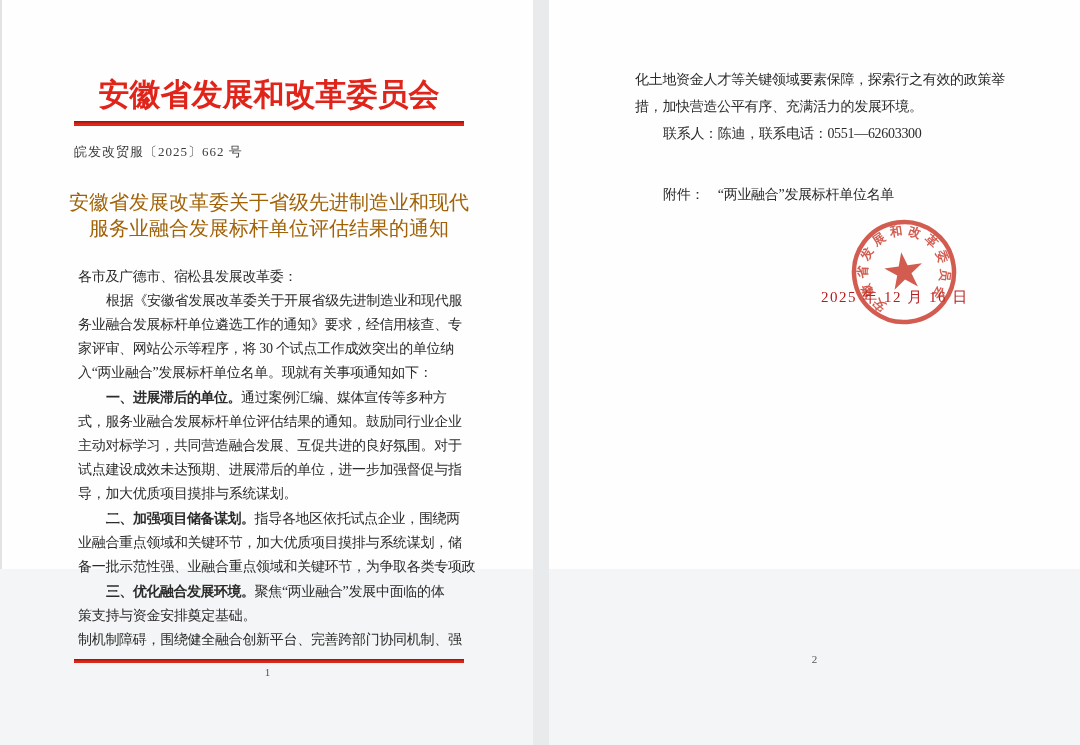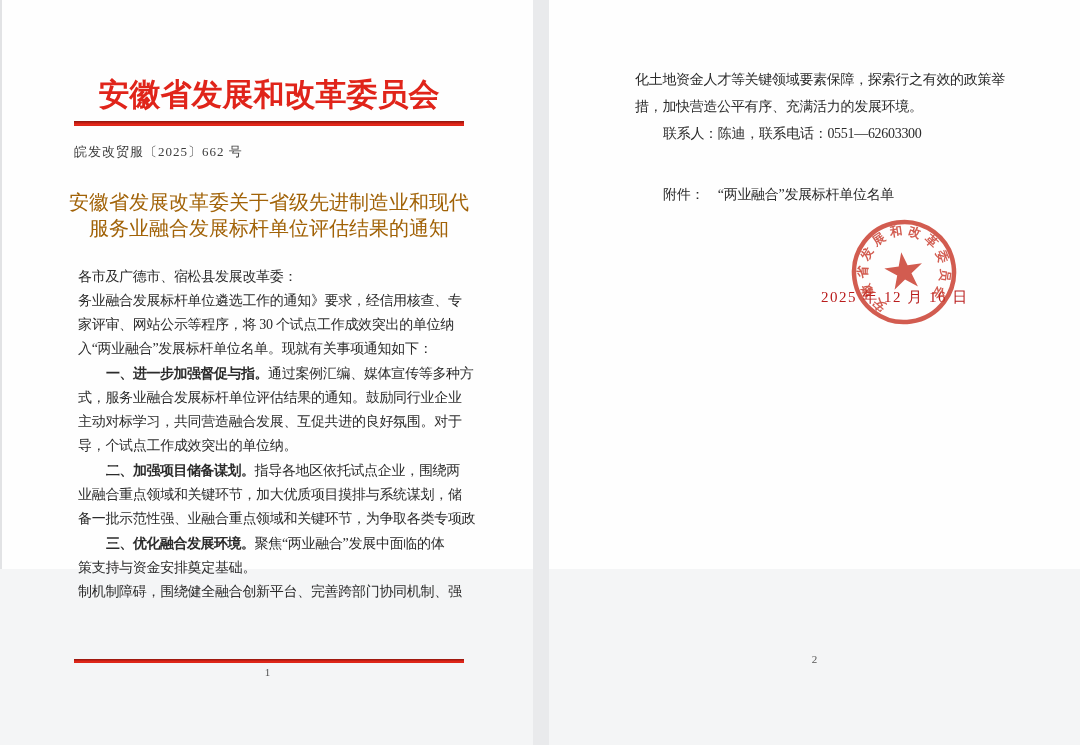--- a/index.html
+++ b/index.html
@@ -50,27 +50,29 @@
   <div class="page page-left">
     <div class="doc-header">安徽省发展和改革委员会</div>
     <div class="red-rule rule-top"></div>
     <div class="doc-number">皖发改贸服〔2025〕662 号</div>
     <div class="doc-title">
       <div>安徽省发展改革委关于省级先进制造业和现代</div>
       <div>服务业融合发展标杆单位评估结果的通知</div>
     </div>
     <div class="body-block" id="page1-body">
         <div class="bodyline">各市及广德市、宿松县发展改革委：</div>
+        <div class="bodyline ind">根据《安徽省发展改革委关于开展省级先进制造业和现代服</div>
         <div class="bodyline">务业融合发展标杆单位遴选工作的通知》要求，经信用核查、专</div>
         <div class="bodyline">家评审、网站公示等程序，将 30 个试点工作成效突出的单位纳</div>
         <div class="bodyline">入“两业融合”发展标杆单位名单。现就有关事项通知如下：</div>
-        <div class="bodyline ind"><span class="lead">一、进一步加强督促与指。</span>通过案例汇编、媒体宣传等多种方</div>
+        <div class="bodyline ind"><span class="lead">一、进展滞后的单位。</span>通过案例汇编、媒体宣传等多种方</div>
         <div class="bodyline">式，服务业融合发展标杆单位评估结果的通知。鼓励同行业企业</div>
         <div class="bodyline">主动对标学习，共同营造融合发展、互促共进的良好氛围。对于</div>
-        <div class="bodyline">导，个试点工作成效突出的单位纳。</div>
+        <div class="bodyline">试点建设成效未达预期、进展滞后的单位，进一步加强督促与指</div>
+        <div class="bodyline">导，加大优质项目摸排与系统谋划。</div>
         <div class="bodyline ind"><span class="lead">二、加强项目储备谋划。</span>指导各地区依托试点企业，围绕两</div>
         <div class="bodyline">业融合重点领域和关键环节，加大优质项目摸排与系统谋划，储</div>
         <div class="bodyline">备一批示范性强、业融合重点领域和关键环节，为争取各类专项政</div>
         <div class="bodyline ind"><span class="lead">三、优化融合发展环境。</span>聚焦“两业融合”发展中面临的体</div>
         <div class="bodyline">策支持与资金安排奠定基础。</div>
         <div class="bodyline">制机制障碍，围绕健全融合创新平台、完善跨部门协同机制、强</div>
       </div>
     <div class="red-rule rule-bottom"></div>
     <div class="page-num pn1">1</div>
   </div>

